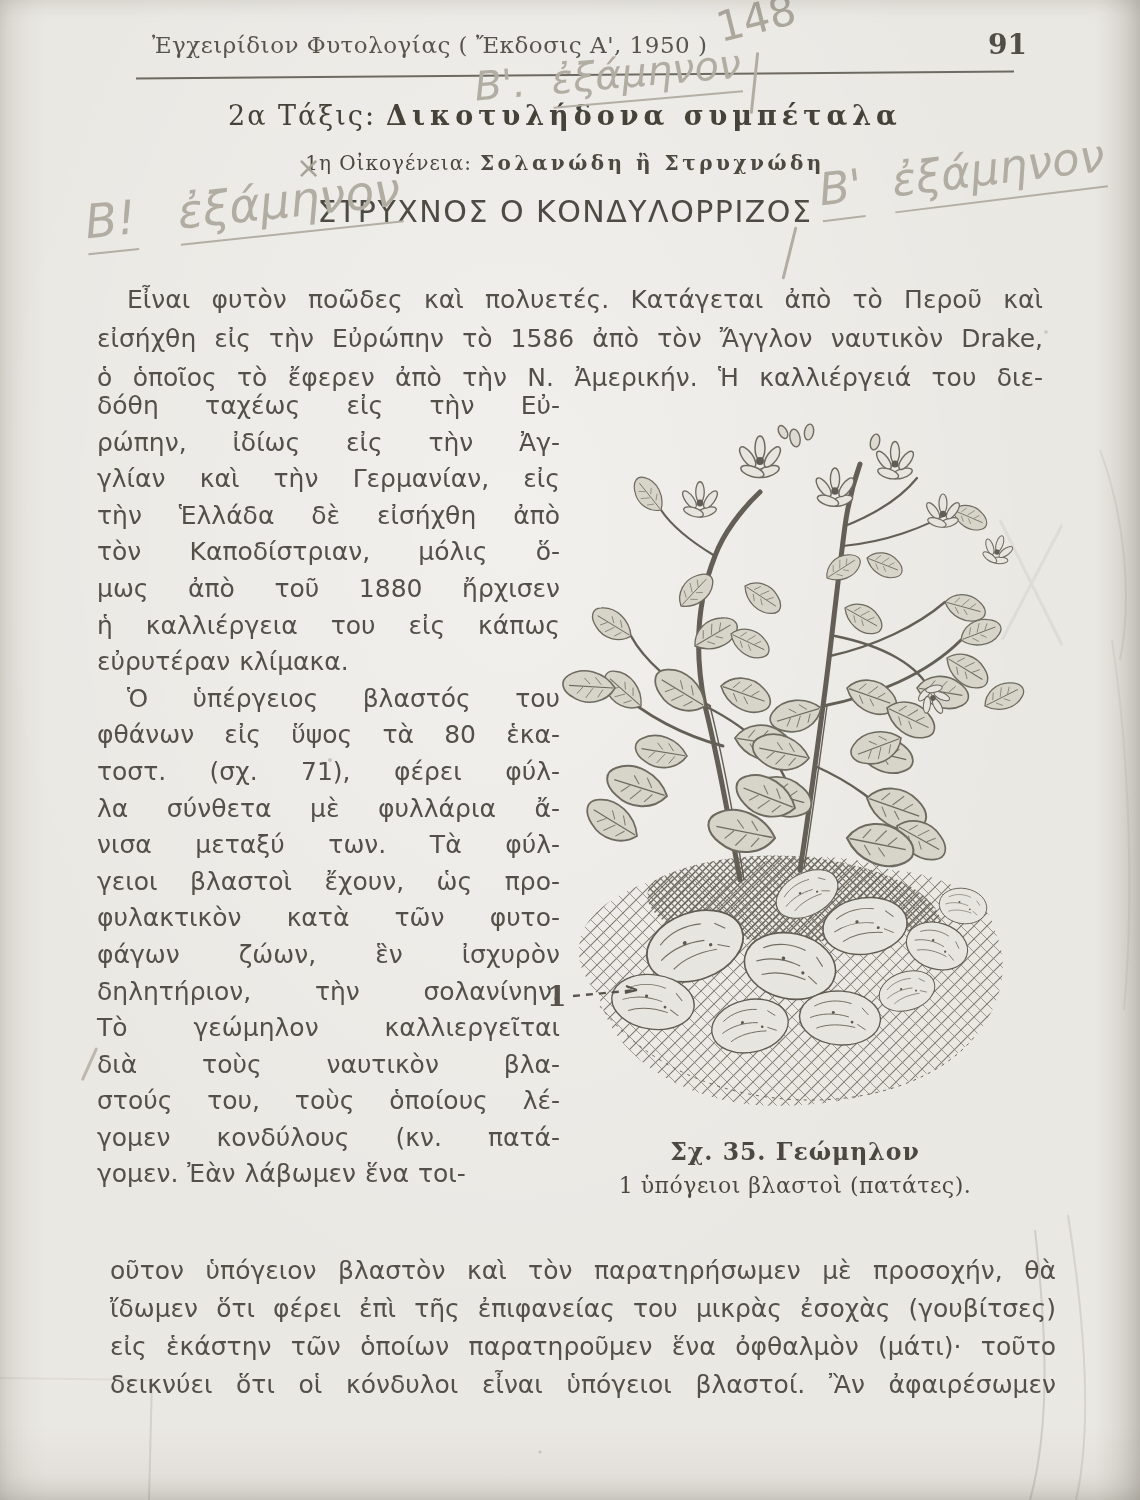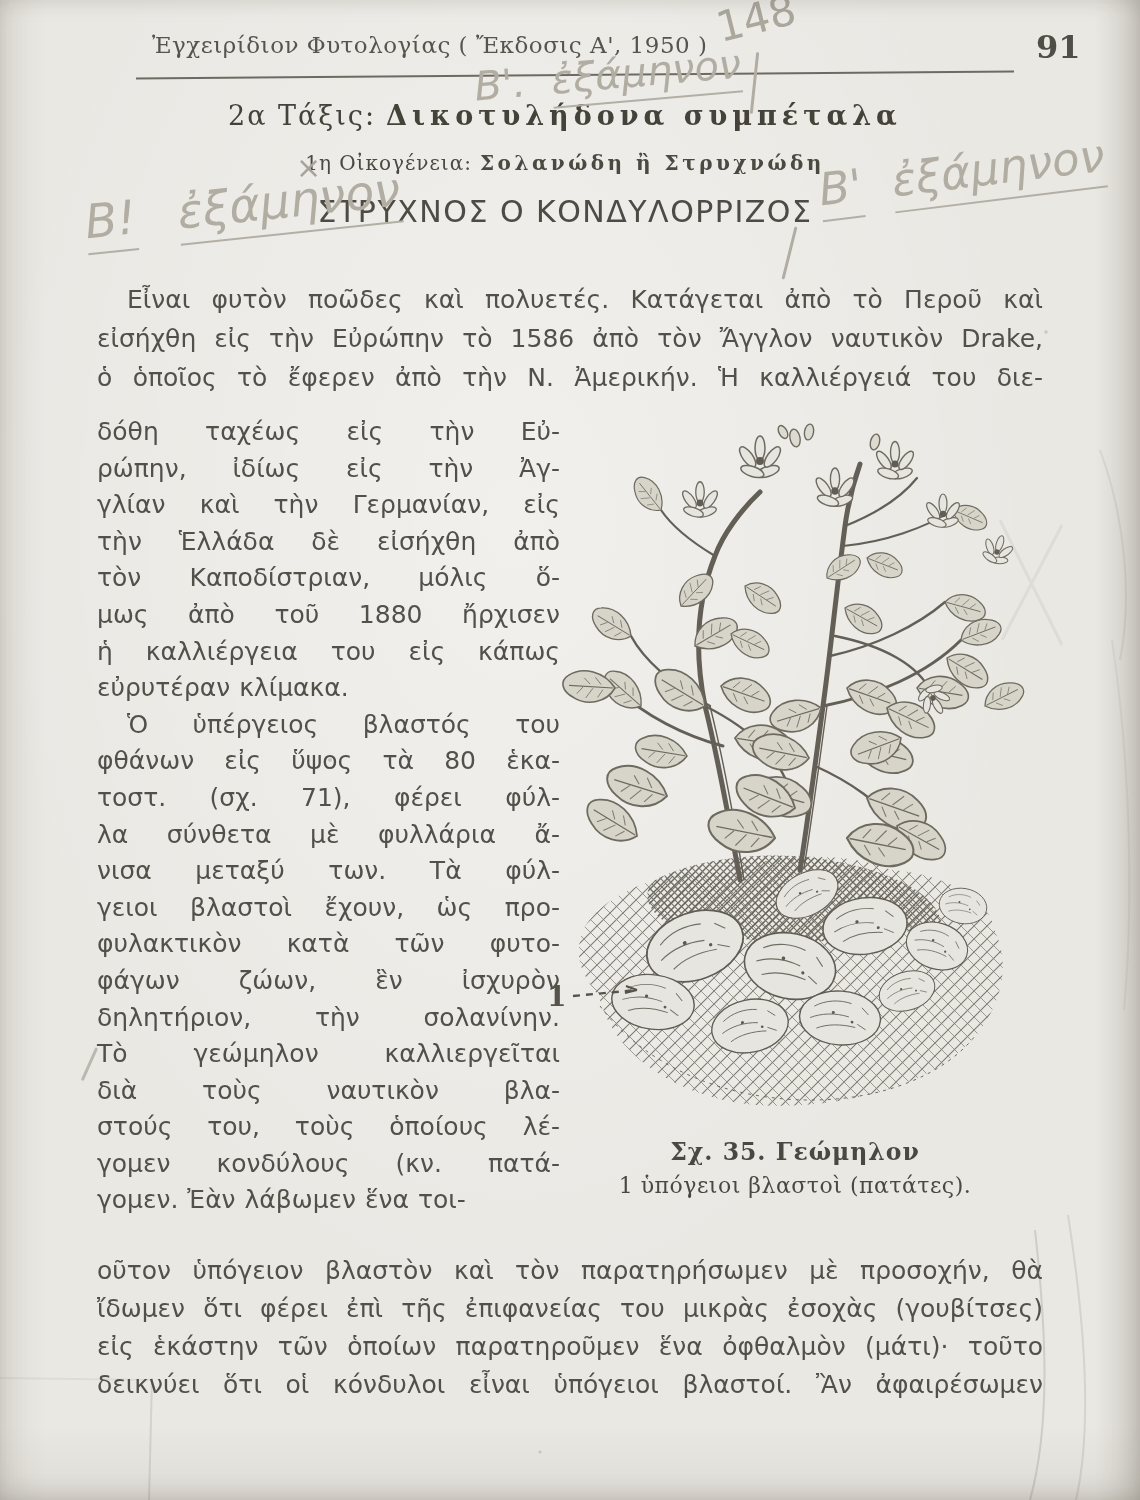--- a/index.html
+++ b/index.html
@@ -16,43 +16,43 @@
       #eae8e3;
   }
   .vignette{position:absolute;inset:0;pointer-events:none;
     box-shadow:inset -20px 0 38px -18px rgba(70,64,52,0.28),
                inset 14px 0 34px -20px rgba(70,64,52,0.16),
                inset 0 -14px 30px -16px rgba(70,64,52,0.18),
                inset 0 10px 26px -18px rgba(70,64,52,0.12);}
   
   .hdr-title{position:absolute;left:152px;top:32px;
     font-family:"DejaVu Serif",serif;font-size:23px;letter-spacing:0.5px;color:#57544d;}
-  .hdr-page{position:absolute;left:1036px;top:28px;
-    font-family:"DejaVu Serif",serif;font-size:32px;font-weight:bold;color:#514e47;}
+  .hdr-page{position:absolute;left:988px;top:28px;
+    font-family:"DejaVu Serif",serif;font-size:28px;font-weight:bold;color:#514e47;}
   .hdr-rule{position:absolute;left:136px;top:74px;width:878px;height:2px;
     background:#6d6a62;transform:rotate(-0.45deg);}
   
   .center-band{position:absolute;left:65px;width:1000px;text-align:center;}
   .h-taxis{top:100px;font-family:"DejaVu Serif",serif;font-size:27px;color:#454239;}
   .h-taxis .pfx{letter-spacing:2px;margin-right:10px;}
   .h-taxis .emp{font-weight:bold;letter-spacing:5px;}
   .h-family{top:151px;font-family:"DejaVu Serif",serif;font-size:20px;color:#4c4941;}
   .h-family .pfx{letter-spacing:1px;margin-right:8px;}
   .h-family .emp{font-weight:bold;letter-spacing:3.5px;}
   .h-species{top:194px;font-size:30px;letter-spacing:1.5px;color:#4e4b45;}
   .h-sub{top:237px;font-size:26px;color:#4e4b45;}
   
   .tline{text-align:justify;text-align-last:justify;white-space:normal;}
   .tline.endline{text-align-last:left;}
   .tline.indent{text-indent:30px;}
   .intro{position:absolute;left:97px;top:280px;width:946px;
     font-size:25px;line-height:39px;color:#53504a;word-spacing:2px;}
-  .colblock{position:absolute;left:97px;top:414px;width:463px;
+  .colblock{position:absolute;left:97px;top:388px;width:463px;
     font-size:25px;line-height:36.6px;color:#53504a;word-spacing:1px;}
-  .bottomblock{position:absolute;left:97px;top:1252px;width:946px;
+  .bottomblock{position:absolute;left:110px;top:1252px;width:946px;
     font-size:25px;line-height:38px;color:#53504a;word-spacing:2px;}
   
   .figwrap{position:absolute;left:545px;top:406px;width:500px;height:715px;}
   .figcap{position:absolute;left:553px;top:1138px;width:484px;text-align:center;color:#4b4841;}
   .figcap .l1{font-family:"DejaVu Serif",serif;font-weight:bold;font-size:23.5px;letter-spacing:1px;}
   .figcap .l2{font-family:"DejaVu Serif",serif;font-size:22px;margin-top:7px;letter-spacing:0.5px;}
   
   .pencil{position:absolute;color:#b2ada3;font-style:italic;pointer-events:none;
     font-family:"DejaVu Sans",sans-serif;}
   .pencil .w{border-bottom:2.5px solid #b4afa5;padding-bottom:4px;}

